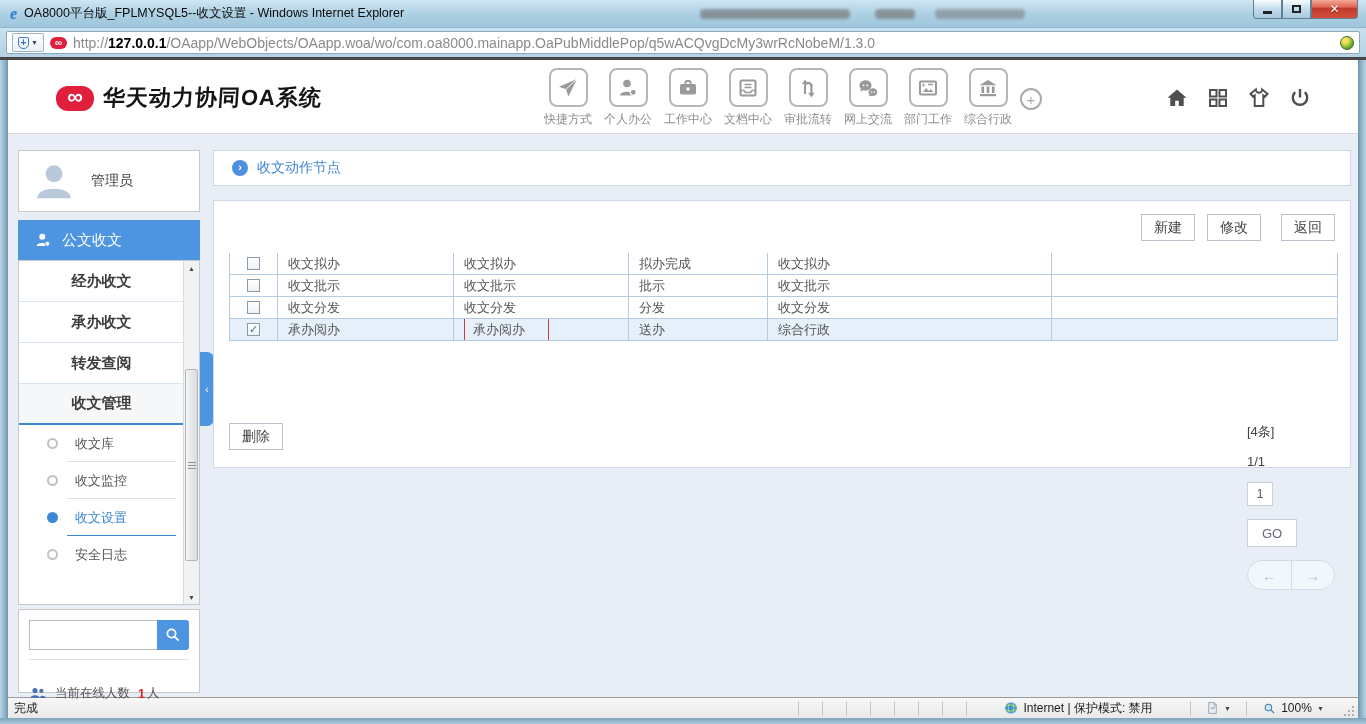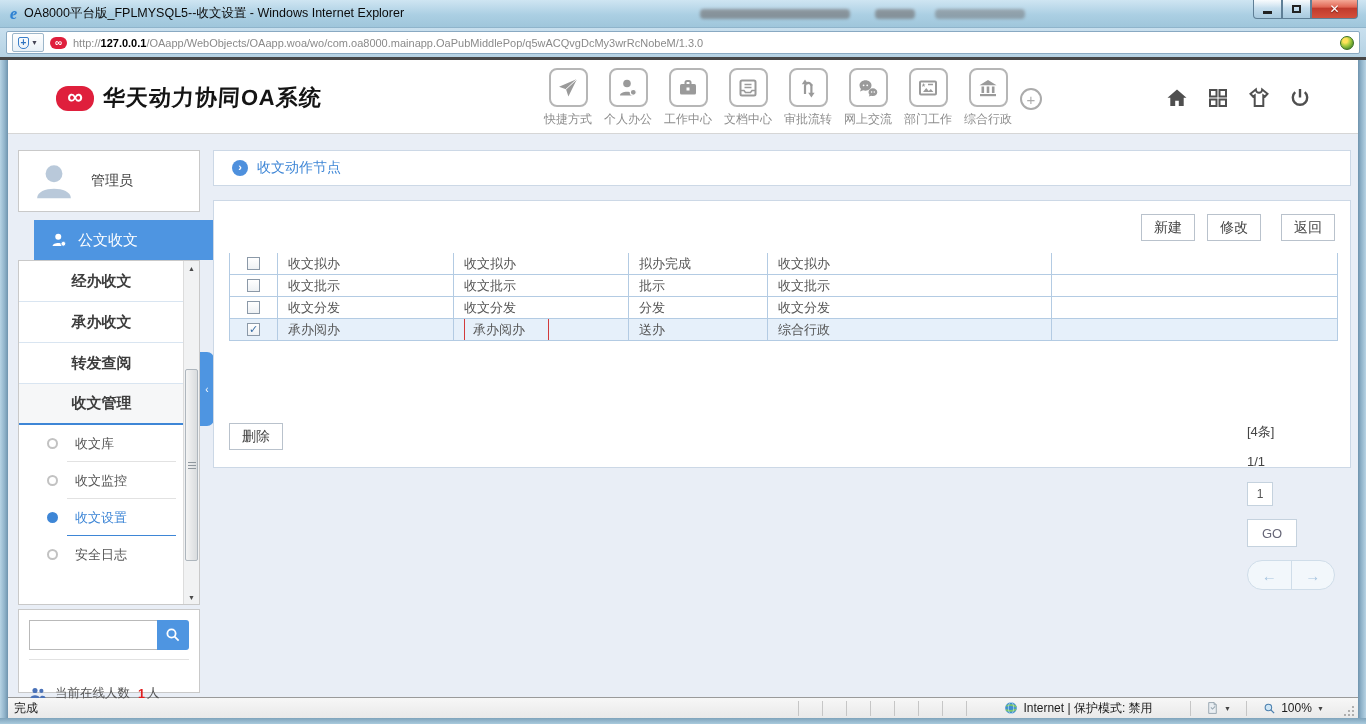--- a/index.html
+++ b/index.html
@@ -31,21 +31,21 @@
   .urlbar{height:29px;background:linear-gradient(#c9e0ee,#b5d2e4);display:flex;align-items:center;padding:0 6px;}
   .urlfield{flex:1;height:23px;background:#fff;border:1px solid #89a9c2;border-radius:2px;
     display:flex;align-items:center;padding:0 5px;gap:6px;}
   .addbtn{width:32px;height:19px;border:1px solid #9cb6ca;border-radius:2px;
     background:linear-gradient(#fefefe,#e9f1f7);display:flex;align-items:center;justify-content:center;gap:2px;}
   .shield{width:11px;height:12px;border:1.5px solid #3a7fca;border-radius:2px 2px 5px 5px;
     color:#2f74c0;font-size:10px;font-weight:700;line-height:9px;text-align:center;}
   .mini-caret{font-size:7px;color:#445;}
   .fav-badge{min-width:17px;height:12px;border-radius:6px;background:#df1f3c;color:#fff;
     display:flex;align-items:center;justify-content:center;font-size:10px;font-weight:700;line-height:1;}
-  .url-text{font-size:11px;color:#8a8a8a;white-space:nowrap;overflow:hidden;}
+  .url-text{font-size:14px;color:#8a8a8a;white-space:nowrap;overflow:hidden;}
   .url-host{color:#000;font-weight:700;}
   .url-orb{margin-left:auto;width:14px;height:14px;border-radius:50%;
     background:radial-gradient(circle at 35% 30%,#ffe25a 20%,#a8cc3f 45%,#4d8f2e 80%);
     border:1px solid #3c6e24;}
 
   .chromeline{height:3px;background:#474747;}
 
   
   .frame{position:relative;height:664px;padding:0 8px;background:#e9eef6;}
   .frame-edge{position:absolute;top:0;bottom:0;width:8px;z-index:30;
@@ -69,21 +69,21 @@
   .plus-circle{position:absolute;left:1012px;top:28px;width:22px;height:22px;border:2px solid #ababab;
     border-radius:50%;color:#ababab;font-size:15px;display:flex;align-items:center;justify-content:center;}
   .right-icons{position:absolute;right:46px;top:26px;display:flex;gap:17px;align-items:center;}
   .right-icons .ric{cursor:pointer;}
 
   
   .workspace{position:relative;height:563px;background:#e9eef6;}
   .card{background:#fff;border:1px solid #c9c9c9;position:absolute;left:10px;width:182px;}
   .user-card{top:16px;height:62px;display:flex;align-items:center;padding-left:12px;gap:14px;}
   .user-name{font-size:14px;color:#444;}
-  .module-header{position:absolute;left:26px;top:86px;width:182px;height:40px;background:#4e95e1;
+  .module-header{position:absolute;left:10px;top:86px;width:182px;height:40px;background:#4e95e1;
     display:flex;align-items:center;padding-left:16px;gap:10px;color:#fff;font-size:15px;}
   .menu-panel{top:126px;height:345px;}
   .menu-items{width:165px;}
   .m-item{height:41px;display:flex;align-items:center;justify-content:center;
     font-size:15px;font-weight:700;color:#3d3d3d;border-bottom:1px solid #d9e5f1;cursor:pointer;}
   .m-item.active{background:#f6f7f8;border-bottom:2px solid #3e86d6;}
   .sub-item{height:37px;display:flex;align-items:center;padding-left:28px;gap:17px;
     font-size:13px;color:#555;position:relative;cursor:pointer;}
   .sub-item::after{content:"";position:absolute;left:48px;right:8px;bottom:0;height:1px;background:#e2e2e2;}
   .sub-item.last::after{display:none;}

